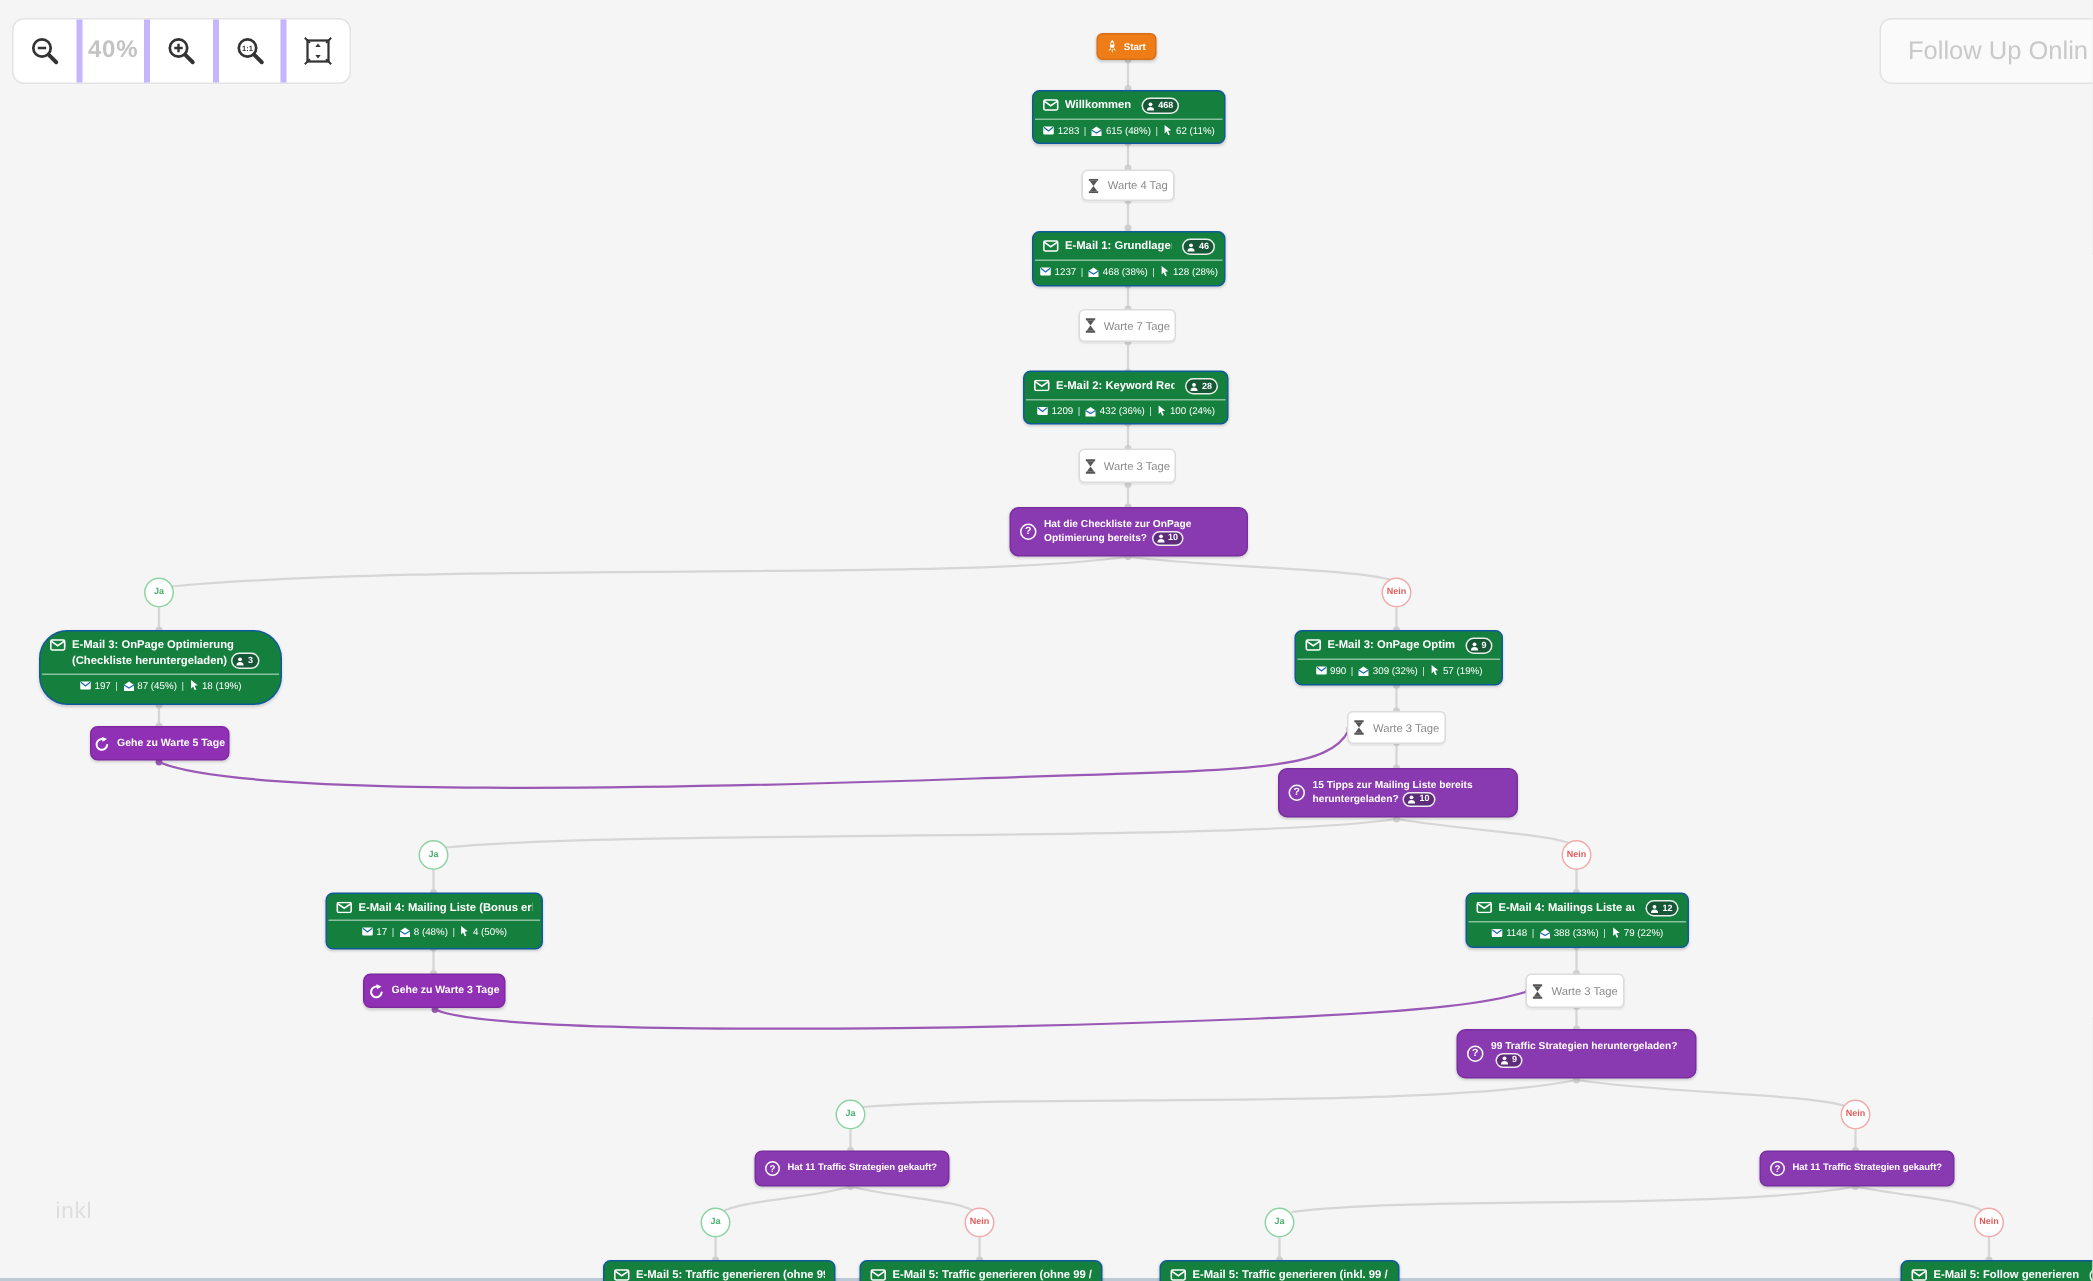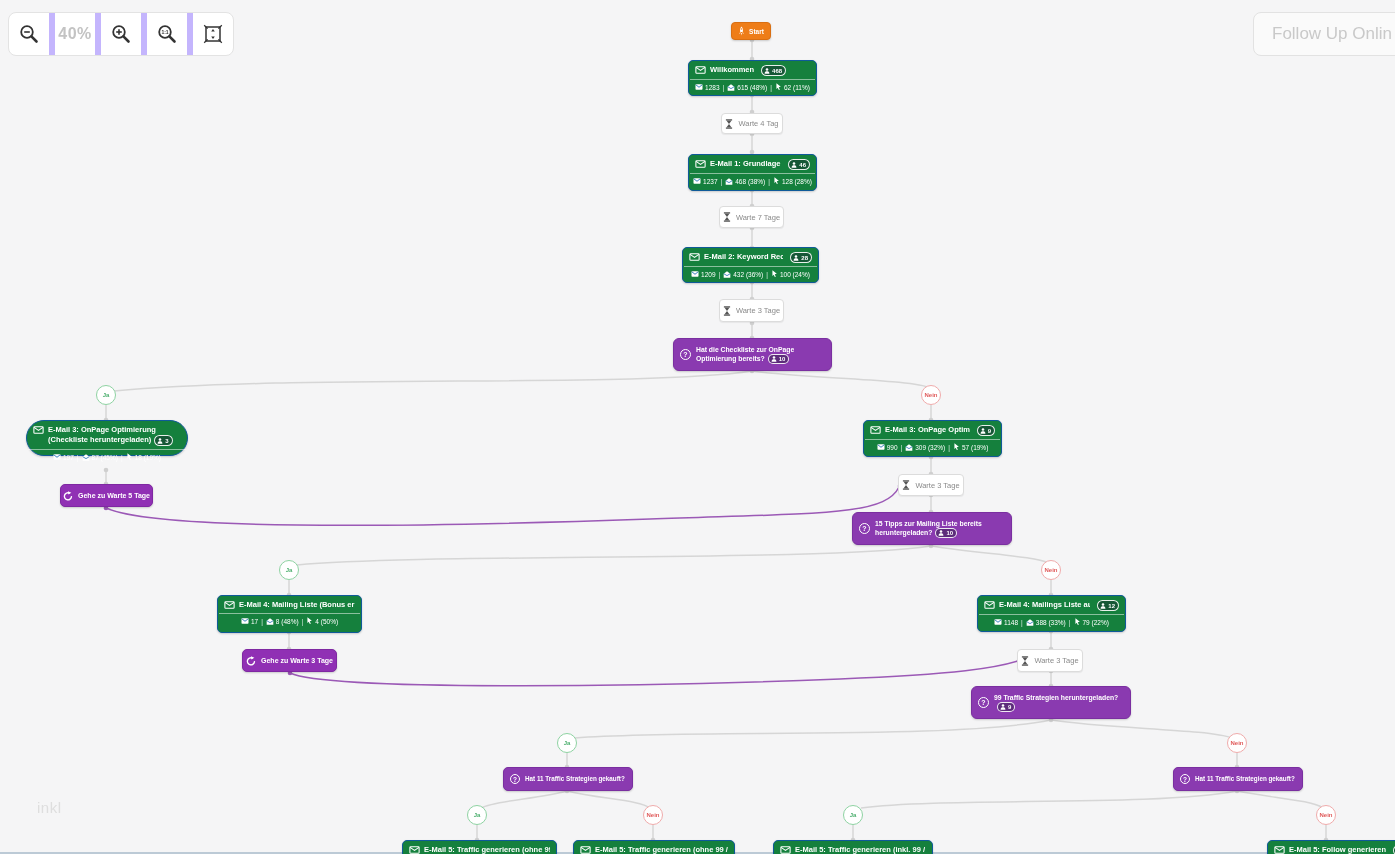--- a/index.html
+++ b/index.html
@@ -9,21 +9,21 @@
   }
   .edges{position:absolute;left:0;top:0;z-index:1;}
   .bottom-edge{position:absolute;left:0;bottom:0;width:100%;height:2px;background:#bccad6;z-index:1;}
 
   
   .toolbar{
     position:absolute;left:8px;top:12px;width:226px;height:44px;z-index:6;
     background:#ffffff;border:1px solid #e3e3e3;border-radius:8px;
     display:flex;align-items:stretch;box-sizing:border-box;
   }
-  .tool{flex:1;display:flex;align-items:center;justify-content:center;border-left:6px solid #c4b5fd;cursor:pointer;}
+  .tool{flex:1;display:flex;align-items:center;justify-content:center;border-left:4px solid #c4b5fd;cursor:pointer;}
   .tool:first-child{border-left:none;}
   .zoom-level{font-size:16px;color:#c3c3c3;font-weight:bold;letter-spacing:.5px;}
 
   .follow-btn{
     position:absolute;left:1253px;top:12px;height:44px;width:230px;z-index:6;
     background:#fafafa;border:1px solid #e2e2e2;border-radius:8px;box-sizing:border-box;
     display:flex;align-items:center;padding:0 18px;
     font-size:17px;color:#c9c9c9;white-space:nowrap;overflow:hidden;
   }
 
@@ -424,21 +424,21 @@
         </span></span>
   </div>
 
   <div class="branch-circle yes" style="left:96px;top:385px;">
       <span>Ja</span>
     </div>
   <div class="branch-circle no" style="left:921px;top:385px;">
       <span>Nein</span>
     </div>
 
-  <div class="node email" style="left:26px;top:420px;width:162px;height:36px;border-radius:19px;">
+  <div class="node email" style="left:26px;top:420px;width:162px;height:50px;border-radius:19px;">
     <div class="head">
       <svg class="i" width="11" height="8">
           <use href="#sym-env"></use>
         </svg>
       <span class="title"><span>E-Mail 3: OnPage Optimierung (Checkliste heruntergeladen)</span><span class="badge">
             <svg class="i" width="6" height="6">
               <use href="#sym-person"></use>
             </svg>
             <span>3</span>
           </span></span>

